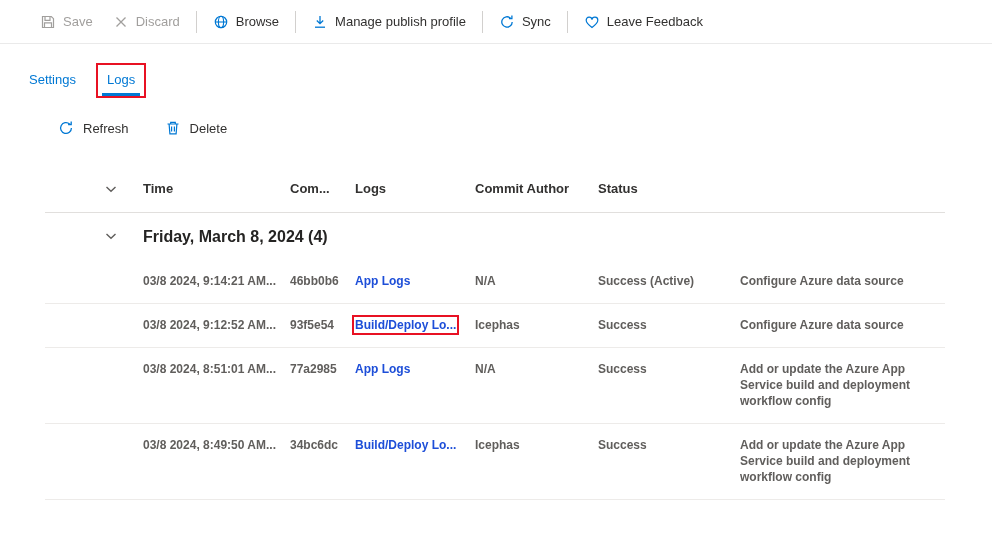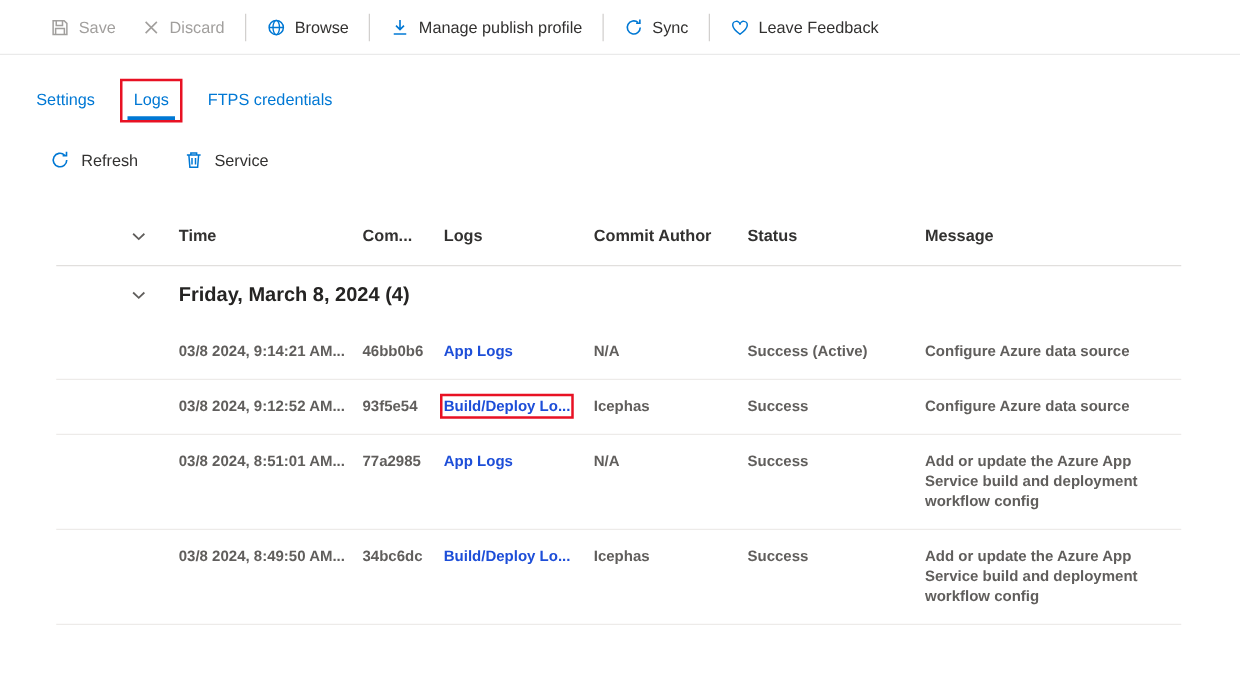--- a/index.html
+++ b/index.html
@@ -19,21 +19,21 @@
   
   .tabs { display:flex; align-items:flex-end; padding:16px 0 0 20px; height:52px; }
   .tab { position:relative; font-family:"Liberation Sans", sans-serif; font-size:13px;
     color:#0078d4; background:none; border:none; padding:7px 9px 9px; margin-right:13px;
     cursor:pointer; }
   .tab.active::after { content:""; position:absolute; left:4px; right:4px; bottom:0;
     height:3px; background:#0078d4; }
   .tab.annotated { outline:2px solid #e81123; outline-offset:0px; }
 
   
-  .actionbar { display:flex; padding-left:30px; margin-top:18px; }
+  .actionbar { display:flex; padding-left:48px; margin-top:18px; }
   .action { display:flex; align-items:center; gap:9px; border:none; background:none;
     font-family:"Liberation Sans", sans-serif; font-size:13px; color:#323130;
     padding:6px 10px; margin-right:16px; cursor:pointer; }
 
   
   .grid { margin:27px 47px 0 45px; }
   .grow { display:grid; grid-template-columns:98px 147px 65px 120px 123px 142px 1fr;
     align-items:start; }
   .ghead { padding:12px 0 15px; border-bottom:1px solid #e1dfdd;
     font-size:13px; font-weight:bold; color:#323130; }
@@ -105,59 +105,57 @@
           <path d="M8 13.4C4.2 10.6 2.2 8.6 2.2 6.2a2.9 2.9 0 0 1 5.8-.4A2.9 2.9 0 0 1 13.8 6.2c0 2.4-2 4.4-5.8 7.2z" fill="none" stroke="#0078d4" stroke-width="1.2"></path>
         </svg>
     </span>
     <span>Leave Feedback</span>
   </button>
 </div>
 
 <div class="tabs">
   <button class="tab">Settings</button>
   <button class="tab active annotated">Logs</button>
-  <button class="tab">FTPS credentials</button>
 </div>
 
 <div class="actionbar">
   <button class="action">
     <span class="icon16">
       <svg viewBox="0 0 16 16" width="16" height="16">
           <path d="M13.4 8A5.4 5.4 0 1 1 11.6 4" fill="none" stroke="#0078d4" stroke-width="1.3"></path>
           <path d="M13.2 1.4v3.1h-3.1" fill="none" stroke="#0078d4" stroke-width="1.3"></path>
         </svg>
     </span>
     <span>Refresh</span>
   </button>
   <button class="action">
     <span class="icon16">
       <svg viewBox="0 0 16 16" width="16" height="16">
           <path d="M2.5 4h11M5.7 4V2.4h4.6V4M4.1 4l.8 9.8h6.2L11.9 4M6.6 6.4v5.2M9.4 6.4v5.2" fill="none" stroke="#0078d4" stroke-width="1.2"></path>
         </svg>
     </span>
-    <span>Service</span>
+    <span>Delete</span>
   </button>
 </div>
 
 <div class="grid">
 
   <div class="grow ghead">
     <span class="chevcell">
       <span class="icon16">
         <svg viewBox="0 0 16 16" width="16" height="16">
             <path d="M3.5 6l4.5 4.3L12.5 6" fill="none" stroke="#605e5c" stroke-width="1.4"></path>
           </svg>
       </span>
     </span>
     <span class="cell">Time</span>
     <span class="cell">Com...</span>
     <span class="cell">Logs</span>
     <span class="cell">Commit Author</span>
     <span class="cell">Status</span>
-    <span class="cell">Message</span>
   </div>
 
   <div class="grow ggroup">
     <span class="chevcell">
       <span class="icon16">
         <svg viewBox="0 0 16 16" width="16" height="16">
             <path d="M3.5 6l4.5 4.3L12.5 6" fill="none" stroke="#605e5c" stroke-width="1.4"></path>
           </svg>
       </span>
     </span>

